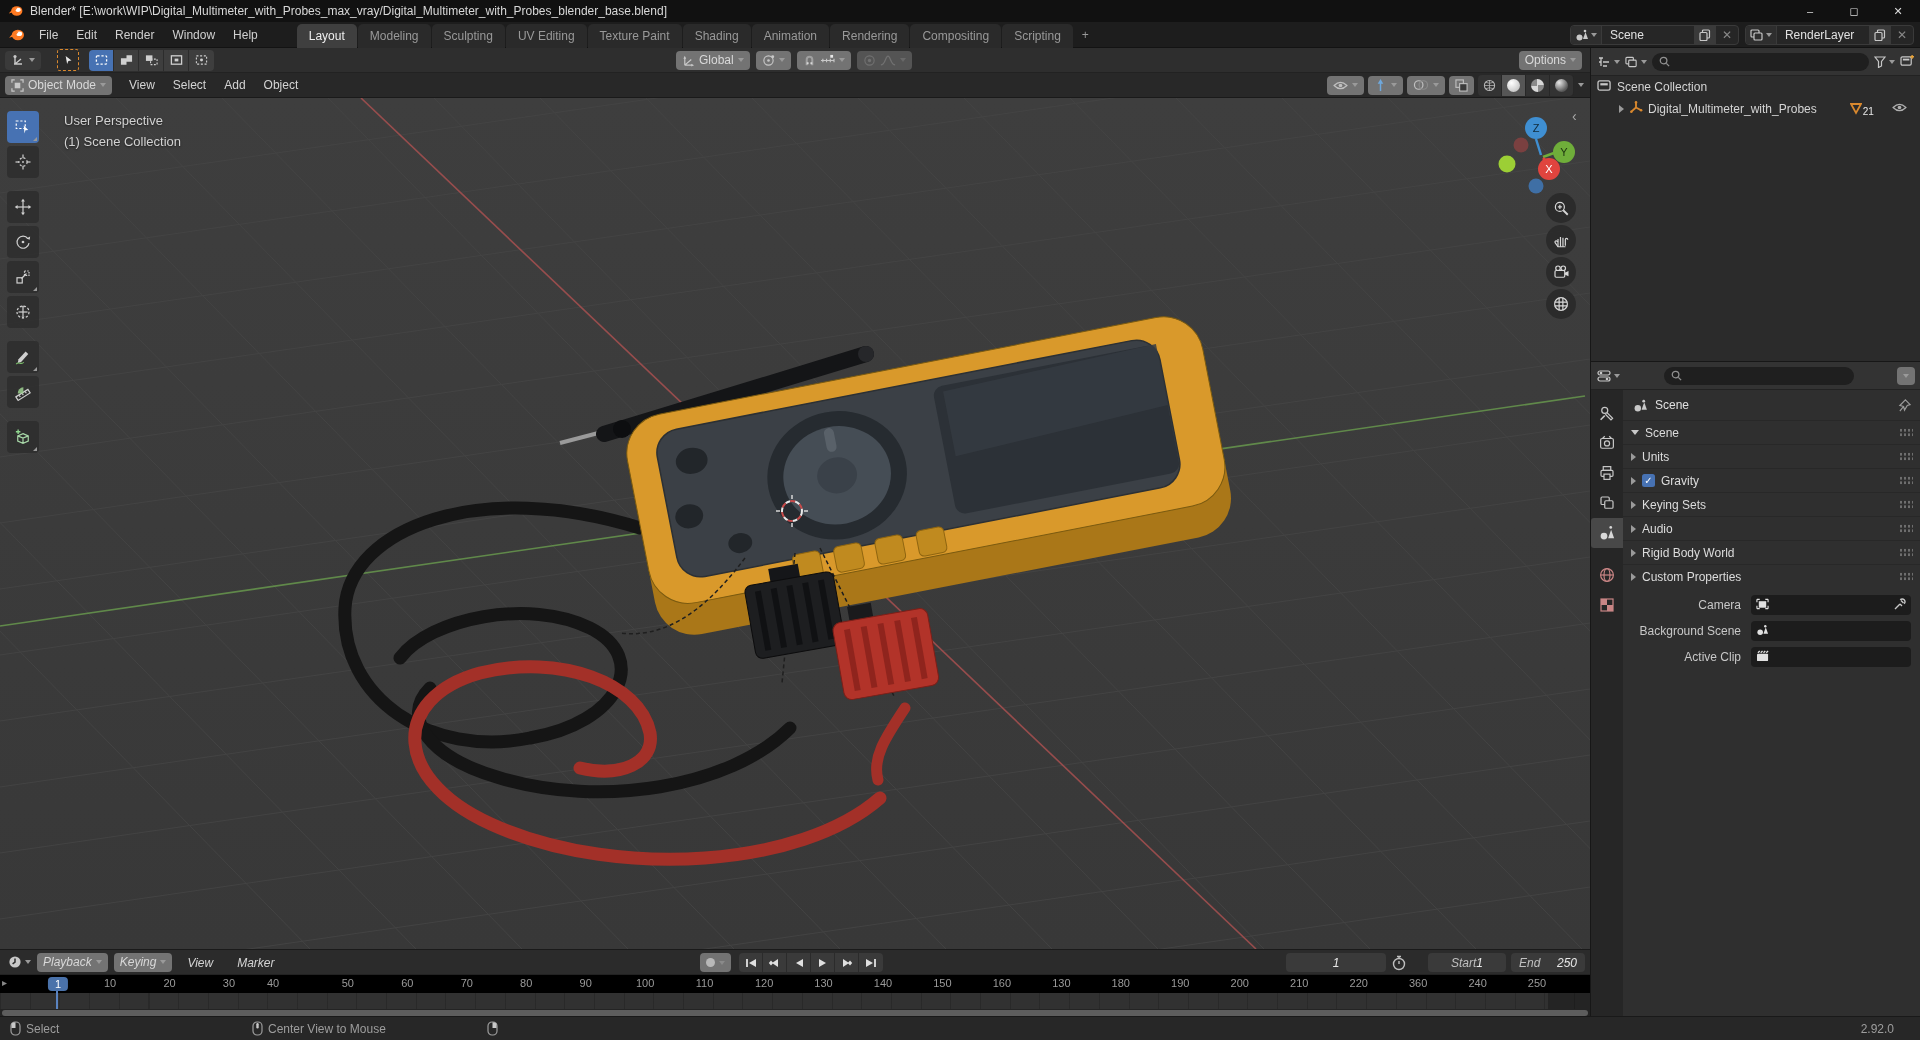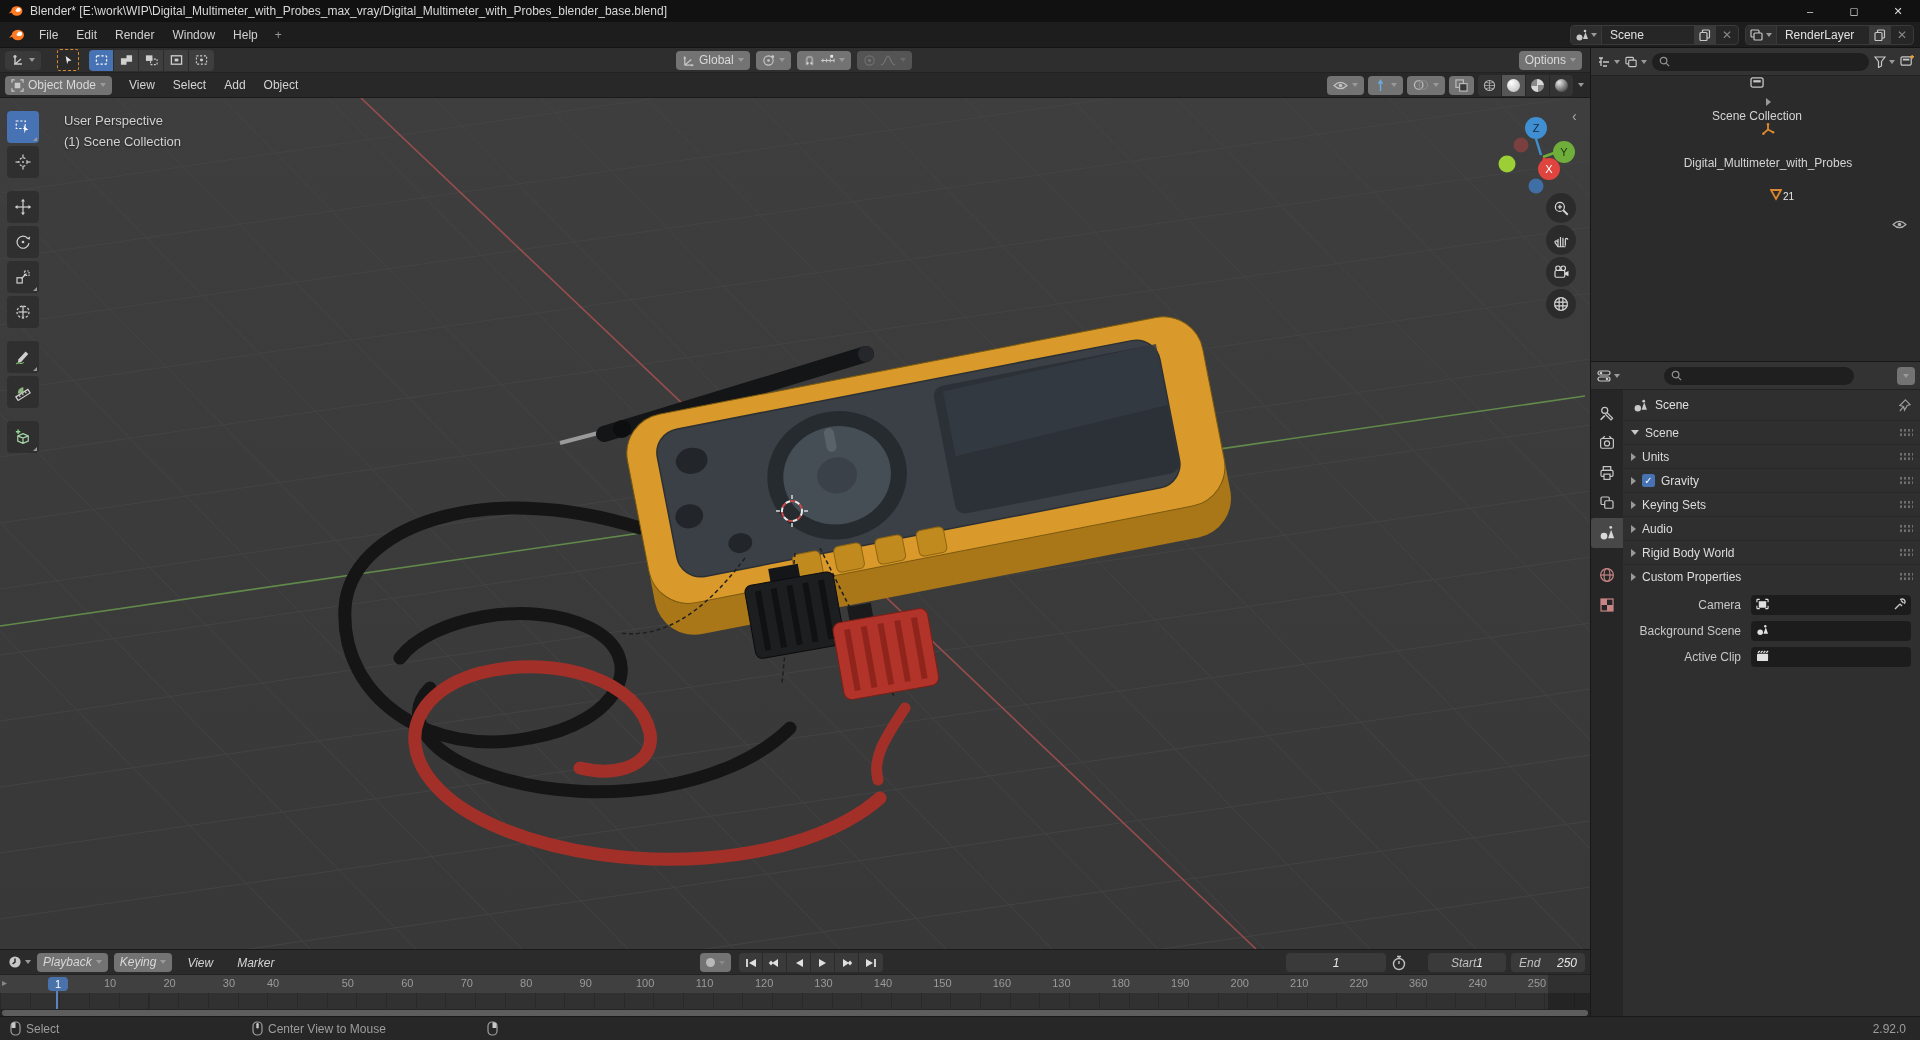--- a/index.html
+++ b/index.html
@@ -59,21 +59,21 @@
   .tb-gap { height:10px; }
   #nav-gizmo { position:absolute; left:1496px; top:6px; }
   .navbtn { position:absolute; width:30px; height:30px; border-radius:50%; background:rgba(40,40,40,.85); display:flex; align-items:center; justify-content:center; }
   #vp-collapse { position:absolute; left:1572px; top:10px; color:#aaa; font-size:14px; }
 
   
   #right-col { position:absolute; left:1590px; top:48px; width:330px; height:968px; background:#2b2b2b; border-left:1px solid #171717; }
   #outliner { position:absolute; left:0; top:0; width:330px; height:313px; }
   #outliner-header { height:28px; background:#333; border-bottom:1px solid #222; display:flex; align-items:center; padding:0 6px; gap:5px; }
   .search-pill { flex:1; height:18px; background:#1f1f1f; border-radius:9px; display:flex; align-items:center; padding:0 7px; gap:4px; }
-  .outliner-row { height:22px; display:flex; align-items:center; gap:17px; padding:0 4px; color:#d4d4d4;flex-direction:column; }
+  .outliner-row { height:22px; display:flex; align-items:center; gap:5px; padding:0 4px; color:#d4d4d4; }
   #prop-editor { position:absolute; left:0; top:313px; width:330px; height:655px; background:#2f2f2f; border-top:1px solid #171717; }
   #prop-header { height:28px; background:#333; border-bottom:1px solid #222; display:flex; align-items:center; padding:0 6px; gap:6px; }
   #prop-tabs { position:absolute; left:0; top:28px; width:32px; height:627px; background:#262626; display:flex; flex-direction:column; align-items:center; padding-top:8px; }
   .ptab { width:32px; height:30px; display:flex; align-items:center; justify-content:center; }
   .ptab.active { background:#484848; border-radius:3px 0 0 3px; }
   .ptab.gap { height:12px; }
   #prop-content { position:absolute; left:32px; top:28px; width:298px; height:627px; }
   #prop-breadcrumb { height:30px; display:flex; align-items:center; padding:0 10px; gap:7px; color:#e0e0e0; }
   .panel-header { height:24px; display:flex; align-items:center; gap:6px; padding:0 8px; color:#dcdcdc; border-top:1px solid #282828; }
   .caret-r { width:0; height:0; border-top:4px solid transparent; border-bottom:4px solid transparent; border-left:5px solid #9a9a9a; }
@@ -87,37 +87,37 @@
   
   #timeline { position:absolute; left:0; top:949px; width:1590px; height:67px; background:#2b2b2b; border-top:1px solid #1a1a1a; }
   #tl-header { height:25px; display:flex; align-items:center; border-bottom:1px solid #222; position:relative;font-style:italic; }
   #tl-transport { position:absolute; left:700px; top:3px; display:flex; align-items:center; gap:8px; }
   .tp-group { display:flex; }
   .tpbtn { width:24px; height:19px; background:#3a3a3a; border-right:1px solid #2b2b2b; display:flex; align-items:center; justify-content:center; }
   .tpbtn:first-child { border-radius:4px 0 0 4px; }
   .tpbtn:last-child { border-radius:0 4px 4px 0; border-right:none; }
   #tl-right { position:absolute; right:5px; top:3px; display:flex; align-items:center; gap:5px; }
   .numfield { background:#3a3a3a; border-radius:4px; height:19px; display:flex; align-items:center; justify-content:center; color:#e8e8e8; }
-  #tl-ruler { position:relative; height:18px; background:#404040; }
+  #tl-ruler { position:relative; height:18px; background:#000000; }
   .ruler-num { position:absolute; top:2px; transform:translateX(-50%); color:#9a9a9a; font-size:11px; }
   #tl-band { position:relative; height:16px; background:#313131;
     background-image:repeating-linear-gradient(90deg, rgba(0,0,0,.16) 0 1px, transparent 1px 29.7px); }
   #tl-outrange { position:absolute; left:1548px; top:25px; width:42px; height:34px; background:rgba(0,0,0,.25); }
   #playhead-line { position:absolute; left:56px; top:40px; width:2px; height:19px; background:#5a83c0; }
   #playhead-box { position:absolute; left:58px; top:27px; transform:translateX(-50%); background:#4a72aa; color:#fff;
     border-radius:4px; padding:1px 7px; font-size:11px; }
   #tl-expand { position:absolute; left:2px; top:27px; color:#888; font-size:10px; }
   #tl-scroll { position:absolute; left:0; top:59px; width:1590px; height:8px; background:#242424; }
   #tl-scroll .thumb { position:absolute; left:2px; top:1px; width:1586px; height:6px; background:#5d5d5d; border-radius:3px; }
 
   
   #statusbar { position:absolute; left:0; top:1016px; width:1920px; height:24px; background:#272727; border-top:1px solid #191919;
     display:flex; align-items:center; color:#9d9d9d; }
   .sb-item { display:flex; align-items:center; gap:5px; position:absolute; }
-  #sb-version { position:absolute; right:14px; color:#9d9d9d; }
+  #sb-version { position:absolute; right:26px; color:#9d9d9d; }
 
   .icon-svg { display:block; }
   .ml-auto { margin-left:auto; }
 </style>
 </head>
 <body>
 
 <div id="app">
 
   <div id="titlebar">
@@ -139,20 +139,32 @@
       <ellipse cx="11" cy="8" rx="7" ry="6" fill="#ff7a22"></ellipse>
         <ellipse cx="12.5" cy="6.5" rx="3.4" ry="2.6" fill="#fff"></ellipse>
         <path d="M1,11 C4,7 8,5 12,4 L8,9 Z" fill="#ff7a22"></path>
     </svg>
     <div id="menubar-menus" style="display:flex">
         <span class="menu-item">File</span>
         <span class="menu-item">Edit</span>
         <span class="menu-item">Render</span>
         <span class="menu-item">Window</span>
         <span class="menu-item">Help</span>
+      </div>
+    <div id="workspace-tabs">
+        <span class="ws-tab active">Layout</span>
+        <span class="ws-tab">Modeling</span>
+        <span class="ws-tab">Sculpting</span>
+        <span class="ws-tab">UV Editing</span>
+        <span class="ws-tab">Texture Paint</span>
+        <span class="ws-tab">Shading</span>
+        <span class="ws-tab">Animation</span>
+        <span class="ws-tab">Rendering</span>
+        <span class="ws-tab">Compositing</span>
+        <span class="ws-tab">Scripting</span>
       </div>
     <div class="ws-tab-new">+</div>
   </div>
   <div id="topbar-right">
     <div class="id-field">
       <span class="seg-icon">
           <svg width="14" height="12" viewBox="0 0 14 12">
             <circle cx="4.5" cy="8.5" r="3" fill="#c8c8c8"></circle>
             <path d="M8,10 L10.5,3 L13,10 Z" fill="#c8c8c8"></path>
             <circle cx="10" cy="2" r="1.3" fill="#c8c8c8"></circle>

